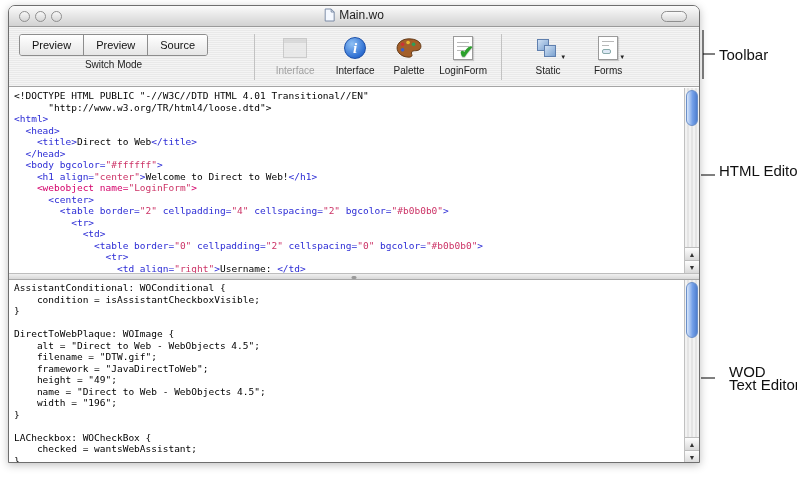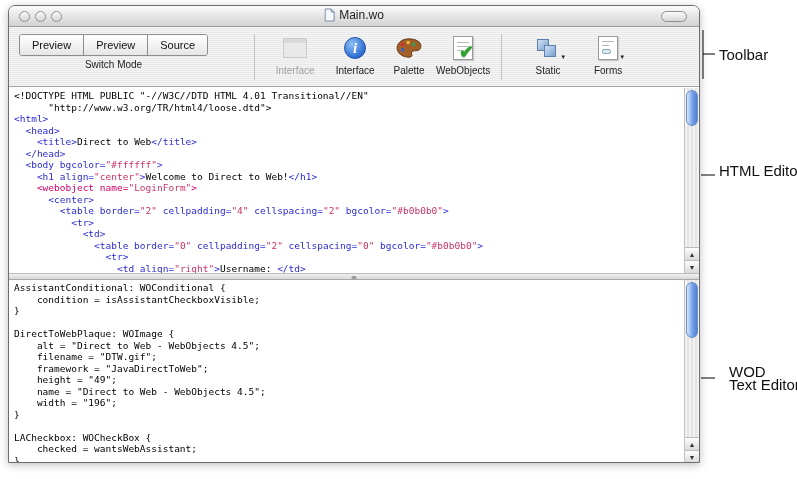--- a/index.html
+++ b/index.html
@@ -162,21 +162,21 @@
 
       <div class="tb-item tb-btn">
         <div class="ic">
           <div class="page-ic">
             <div class="pline" style="top:5px"></div>
             <div class="pline" style="top:9px"></div>
             <div class="pline" style="top:13px"></div>
             <span class="check-mark">✔</span>
           </div>
         </div>
-        <div class="tb-caption">WebObjects</div>
+        <div class="tb-caption">LoginForm</div>
       </div>
 
       <div class="tb-sep" style="margin-left:8px"></div>
 
       <div class="dd-group">
         <div class="tb-item tb-btn">
           <div class="ic">
             <div style="position:relative;width:22px;height:22px">
               <div class="dyn-sq" style="left:0;top:2px"></div>
               <div class="dyn-sq" style="left:7px;top:8px"></div>

